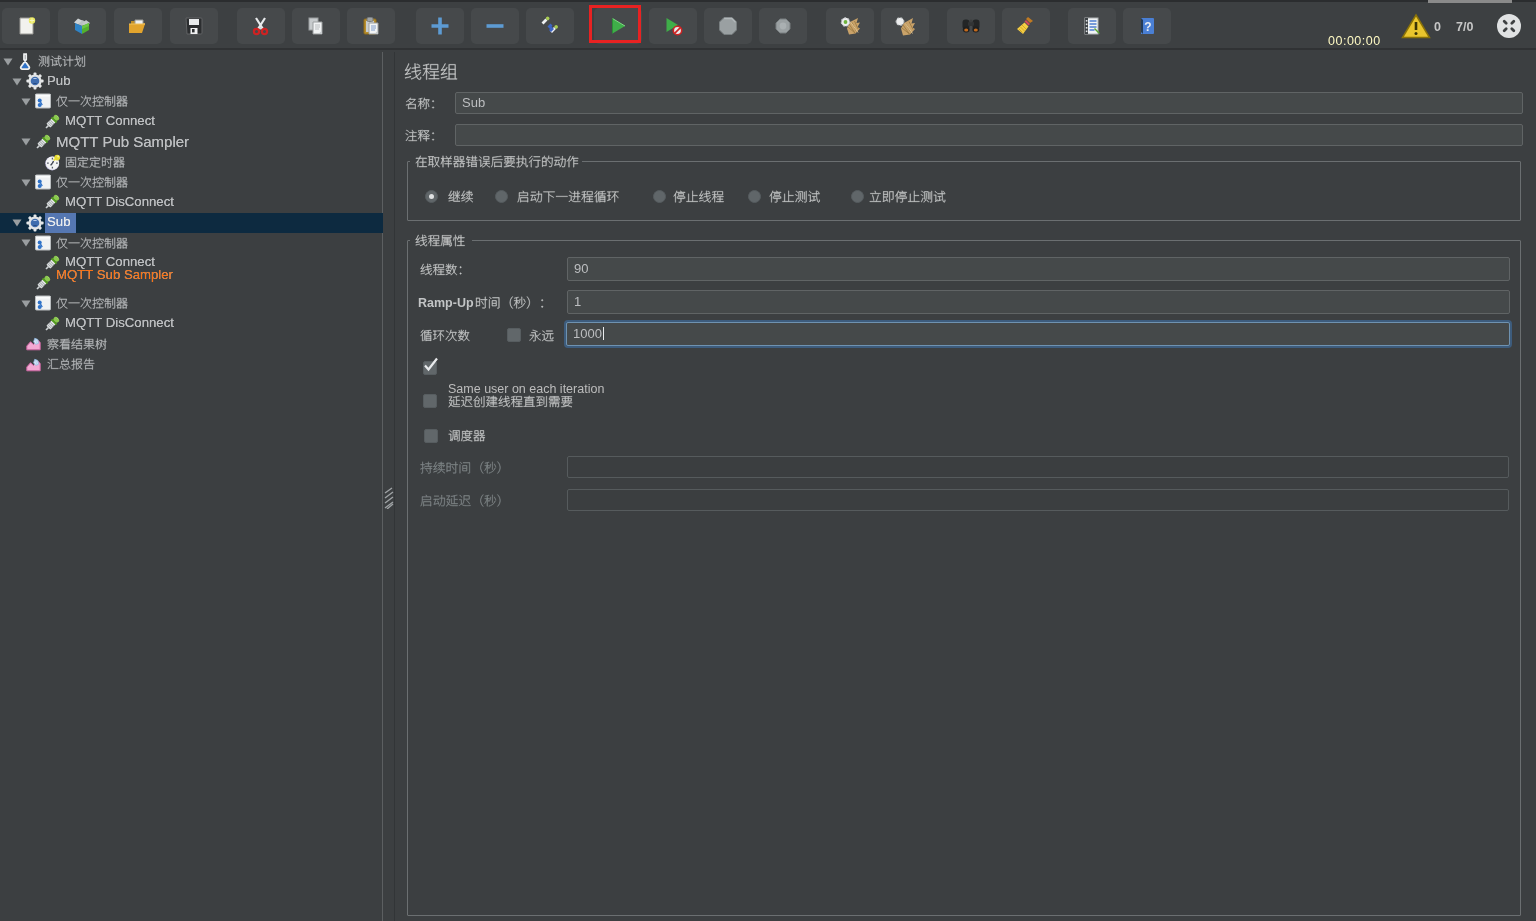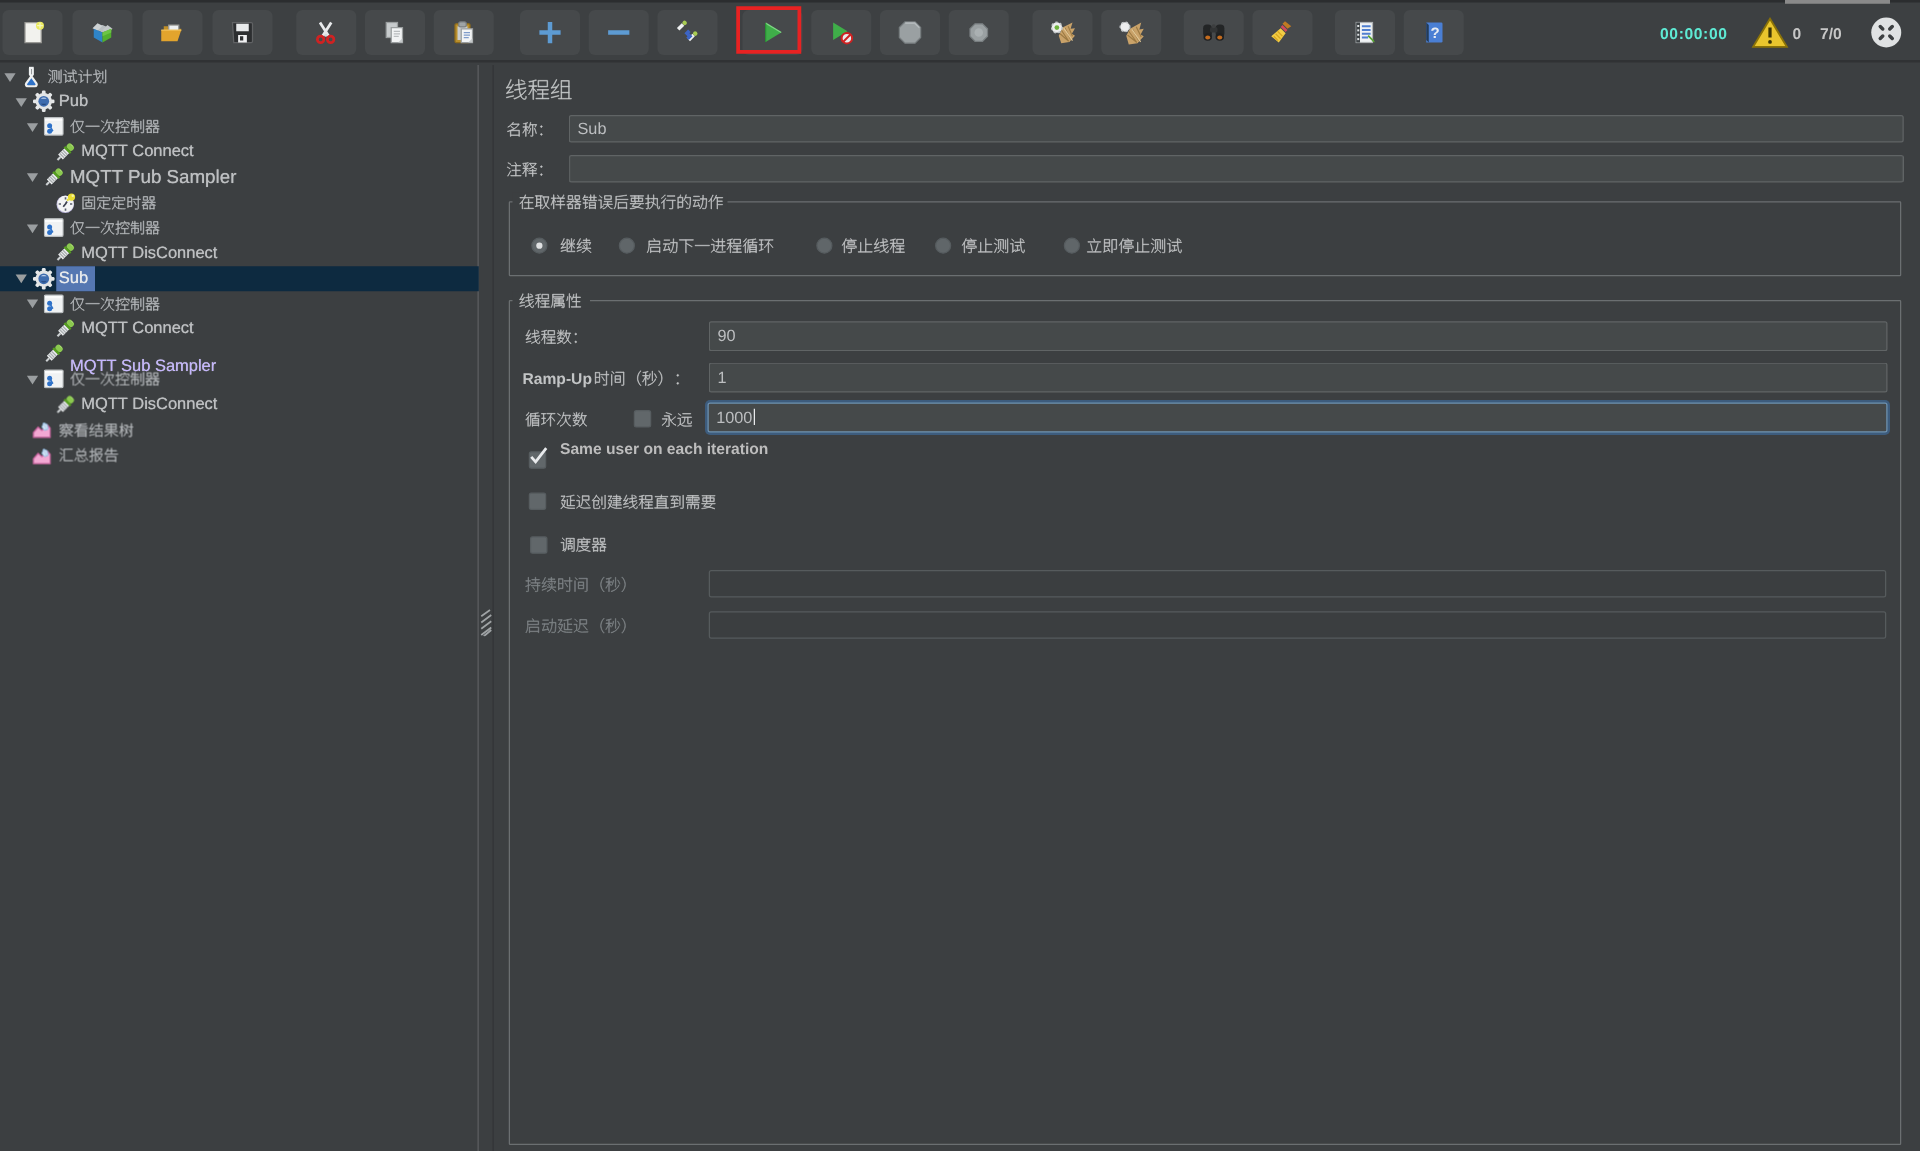--- a/index.html
+++ b/index.html
@@ -177,21 +177,21 @@
     </svg>
   </div>
 <div class="btn" style="left:1123px">
     <svg width="22" height="22">
       <path d="M5 3h12a1 1 0 0 1 1 1v14a1 1 0 0 1-1 1H5z" fill="#4a7fd4"></path>
       <path d="M5 3l2 2v14l-2-2z" fill="#243b57"></path>
       <text x="12" y="15.5" font-family="Liberation Sans" font-size="12" font-weight="bold" fill="#e8ecf2" text-anchor="middle">?</text>
     </svg>
   </div>
 <div class="abs" style="left:589px;top:5px;width:52px;height:38px;border:3px solid #e82222"></div>
-<div class="abs" style="left:1328px;top:20px;width:80px;color:#5eead4;font-size:12.5px;font-weight:bold;letter-spacing:0.5px">00:00:00</div>
+<div class="abs" style="left:1328px;top:34px;width:80px;color:#fef9c3;font-size:12.5px;font-weight:normal;letter-spacing:0.5px">00:00:00</div>
 <svg class="abs" style="left:1401px;top:13px" width="30" height="26">
     <path d="M15 2L28.5 24.5H1.5z" fill="#e9c52d" stroke="#8a7208" stroke-width="1.5"></path>
     <path d="M15 9v8" stroke="#3a3405" stroke-width="2.6"></path>
     <circle cx="15" cy="20.5" r="1.5" fill="#3a3405"></circle>
   </svg>
 <div class="abs" style="left:1434px;top:20px;color:#c6c6c6;font-size:12.5px;font-weight:bold">0</div>
 <div class="abs" style="left:1456px;top:20px;color:#c6c6c6;font-size:12.5px;font-weight:bold">7/0</div>
 <svg class="abs" style="left:1496px;top:13px" width="26" height="26">
     <circle cx="13" cy="13" r="12" fill="#e0e2e3"></circle>
     <g stroke="#3d4042" stroke-width="2.8" stroke-linecap="round">
@@ -360,21 +360,21 @@
 <svg class="abs" style="left:33px;top:273.2px" width="20" height="20">
     <g transform="rotate(45 10 10)">
       <rect x="6.9" y="1.6" width="6.2" height="4.8" rx="2.3" fill="#8bc94f"></rect>
       <path d="M8 2.3a4.2 4.2 0 0 1 4 0z" fill="#bce290"></path>
       <rect x="6.5" y="6.2" width="7" height="1.9" fill="#55a01e"></rect>
       <rect x="7.3" y="8.1" width="5.4" height="7" fill="#eef0f1"></rect>
       <path d="M7.3 9.9h5.4M7.3 11.7h5.4M7.3 13.5h5.4" stroke="#a9aeb0" stroke-width="1.1"></path>
       <path d="M10 15.1v3.4" stroke="#cdd1d3" stroke-width="1.6"></path>
     </g>
   </svg>
-<div class="txt" style="left:56px;top:285px;color:#c4b5fd;font-size:13.2px;text-shadow:0 0 0.6px #bdbfc1">MQTT Sub Sampler</div>
+<div class="txt" style="left:56px;top:267px;color:#f97316;font-size:13.2px;text-shadow:0 0 0.6px #bdbfc1">MQTT Sub Sampler</div>
 <svg class="abs" style="left:21px;top:299.9px" width="10" height="8">
     <path d="M0.5 0.5h9L5 7.5z" fill="#9a9ea0"></path>
   </svg>
 <svg class="abs" style="left:35px;top:295.4px" width="16" height="16">
     <rect x="0.5" y="1" width="15" height="14" rx="1" fill="#f0f2f3"></rect>
     <rect x="0.5" y="1" width="15" height="2.6" fill="#fbfcfc"></rect>
     <rect x="0.5" y="1" width="15" height="14" rx="1" fill="none" stroke="#b9bdbf" stroke-width="1"></rect>
     <circle cx="4.7" cy="7.6" r="2" fill="#2f72c8"></circle>
     <circle cx="4.7" cy="12" r="2" fill="#2f72c8"></circle>
     <path d="M4.7 7.6l2.6 4.4" stroke="#2f72c8" stroke-width="1.2"></path>
@@ -467,21 +467,21 @@
   </svg>
 <div class="cb" style="left:507px;top:328px"></div>
 <svg class="lb" style="left:529px;top:325.5px" width="27" height="19">
     <use href="#g18" fill="#c2c4c5" stroke="#c2c4c5" stroke-width="0.5"></use>
   </svg>
 <div class="field" style="left:566px;top:322px;width:944px;height:24px;line-height:22px;border-color:#6f92b0;box-shadow:0 0 0 2px #3d5c7d">1000<span style="display:inline-block;width:1px;height:13px;background:#e8eaec;vertical-align:-2px;margin-left:1px"></span></div>
 <div class="cb" style="left:423px;top:361px"></div>
 <svg class="abs" style="left:422px;top:356px" width="18" height="18">
     <path d="M3 9.5l3.5 4L15 2.5" fill="none" stroke="#e8eaec" stroke-width="2.2"></path>
   </svg>
-<div class="txt" style="left:448px;top:352px;font-weight:bold;color:#bdbdbd">Same user on each iteration</div>
+<div class="txt" style="left:448px;top:382px;font-weight:normal;color:#bdbdbd">Same user on each iteration</div>
 <div class="cb" style="left:423px;top:394px"></div>
 <svg class="lb" style="left:448px;top:391.5px" width="127" height="19">
     <use href="#g19" fill="#c2c4c5" stroke="#c2c4c5" stroke-width="0.5"></use>
   </svg>
 <div class="cb" style="left:424px;top:429px"></div>
 <svg class="lb" style="left:448px;top:425.5px" width="39" height="19">
     <use href="#g20" fill="#c2c4c5" stroke="#c2c4c5" stroke-width="0.5"></use>
   </svg>
 <svg class="lb" style="left:420px;top:457.5px" width="91" height="19">
     <use href="#g21" fill="#7e8486" stroke="#7e8486" stroke-width="0.5"></use>

